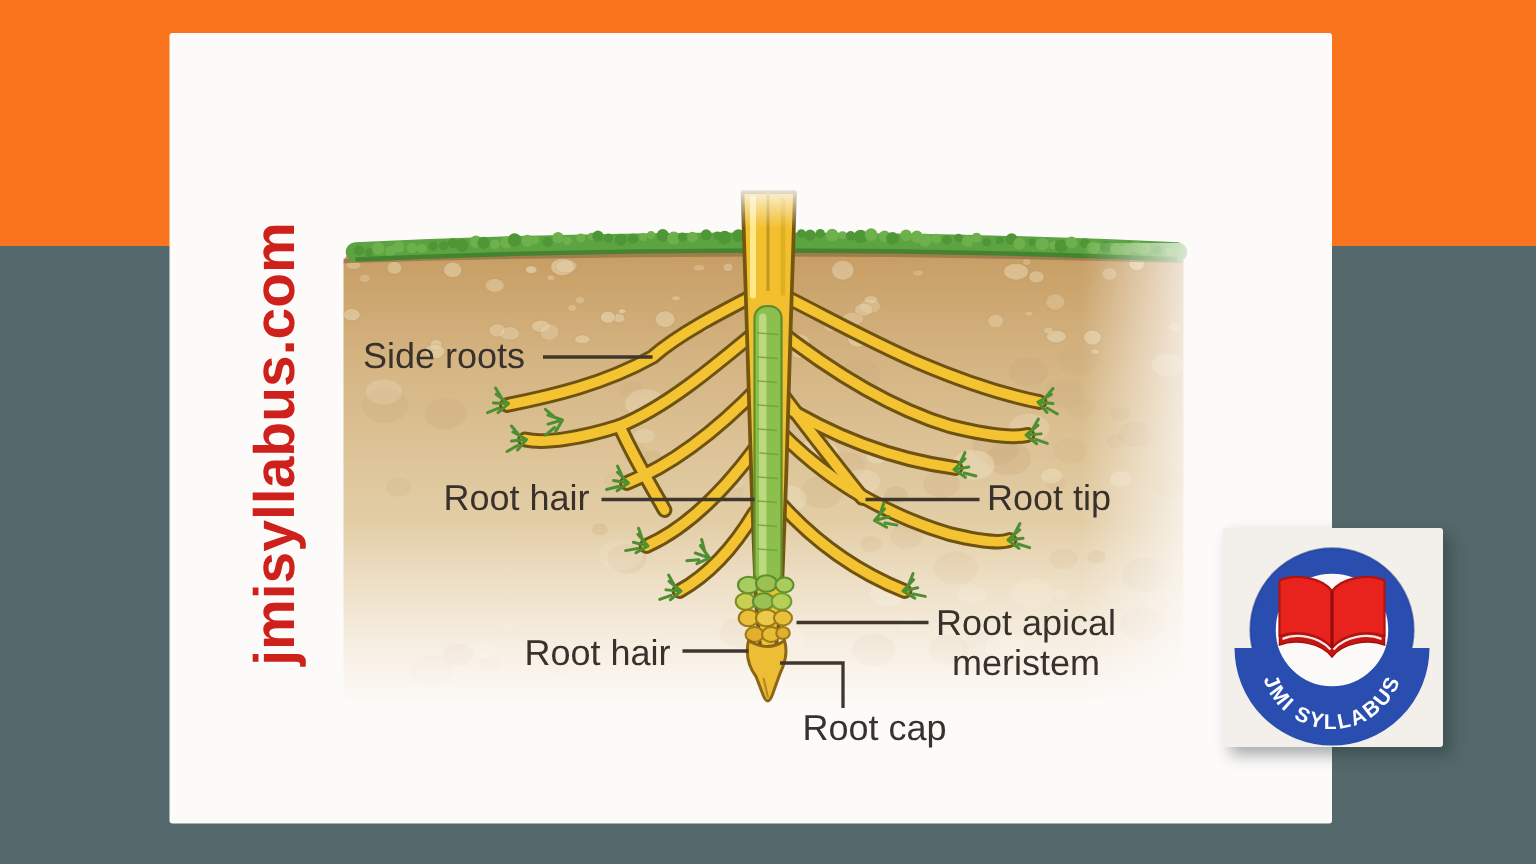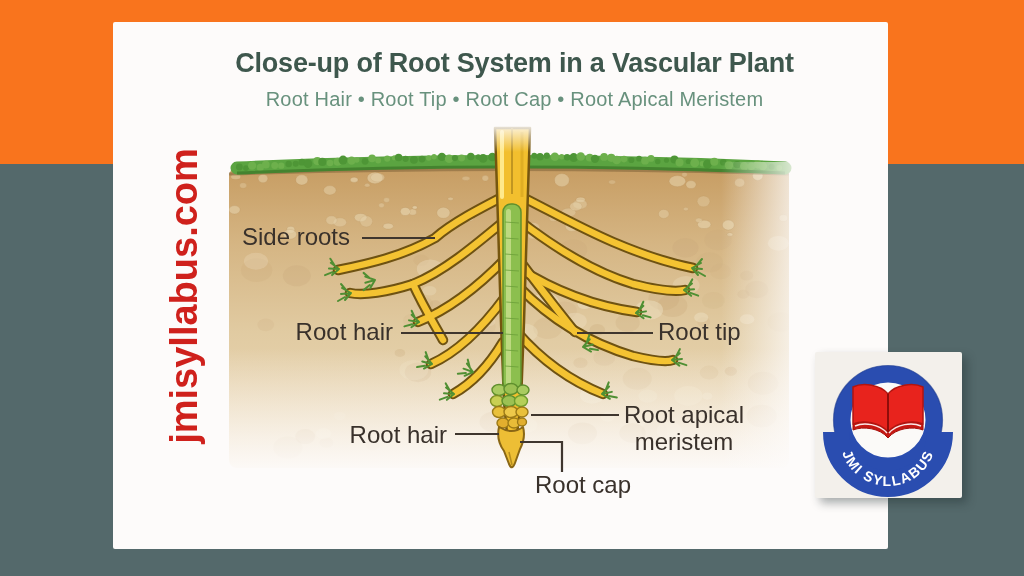--- a/index.html
+++ b/index.html
@@ -383,24 +383,20 @@
         <text class="lbl" x="571" y="428" text-anchor="middle">meristem</text>
 
         <line class="leader" x1="342" y1="412" x2="386" y2="412"></line>
         <text class="lbl" x="334" y="421" text-anchor="end">Root hair</text>
 
         <polyline class="leader" points="407,420 449,420 449,450"></polyline>
         <text class="lbl" x="470" y="471" text-anchor="middle">Root cap</text>
       </g>
     </svg>
 
-    <div class="header">
-      <h1>Close-up of Root System in a Vascular Plant</h1>
-      <div class="subtitle">Root Hair • Root Tip • Root Cap • Root Apical Meristem</div>
-    </div>
   </div>
 
   <div class="watermark">jmisyllabus.com</div>
 
   <div class="logo">
     <svg viewBox="0 0 147 146" width="147" height="146" xmlns="http://www.w3.org/2000/svg">
       <circle cx="73" cy="68" r="46" fill="#fbfaf8" stroke="#2a4db0" stroke-width="17"></circle>
       <circle cx="73" cy="68" r="54.5" fill="none" stroke="#1d3a8f" stroke-width="1.2" opacity="0.6"></circle>
       <path d="M21,80 A52,52 0 0 0 125,80" fill="none" stroke="#2a4db0" stroke-width="26"></path>
       <g>

